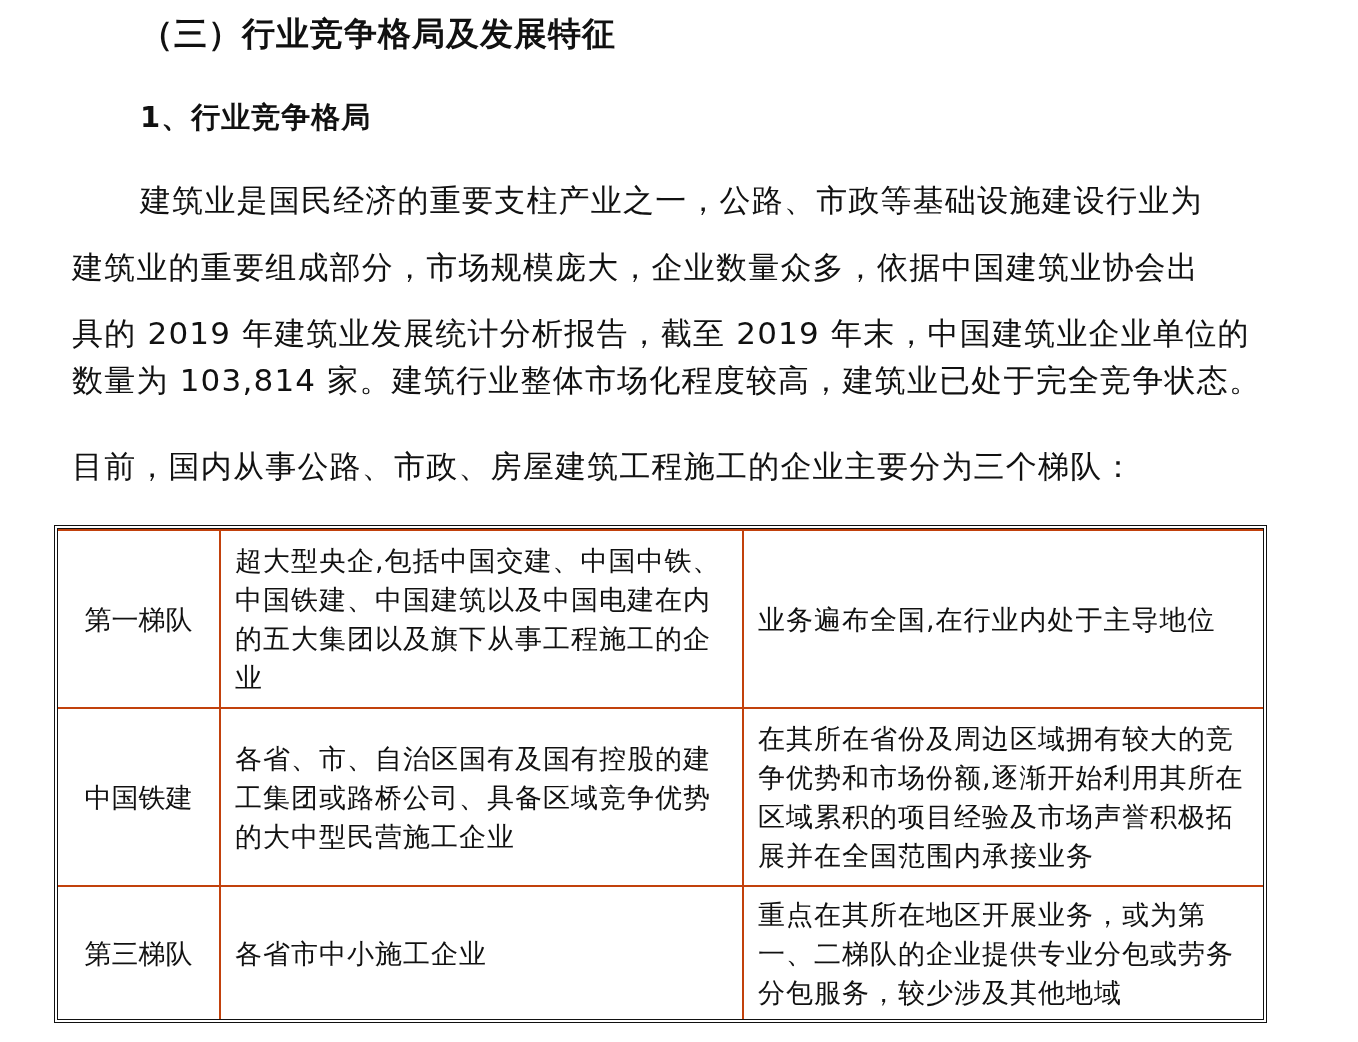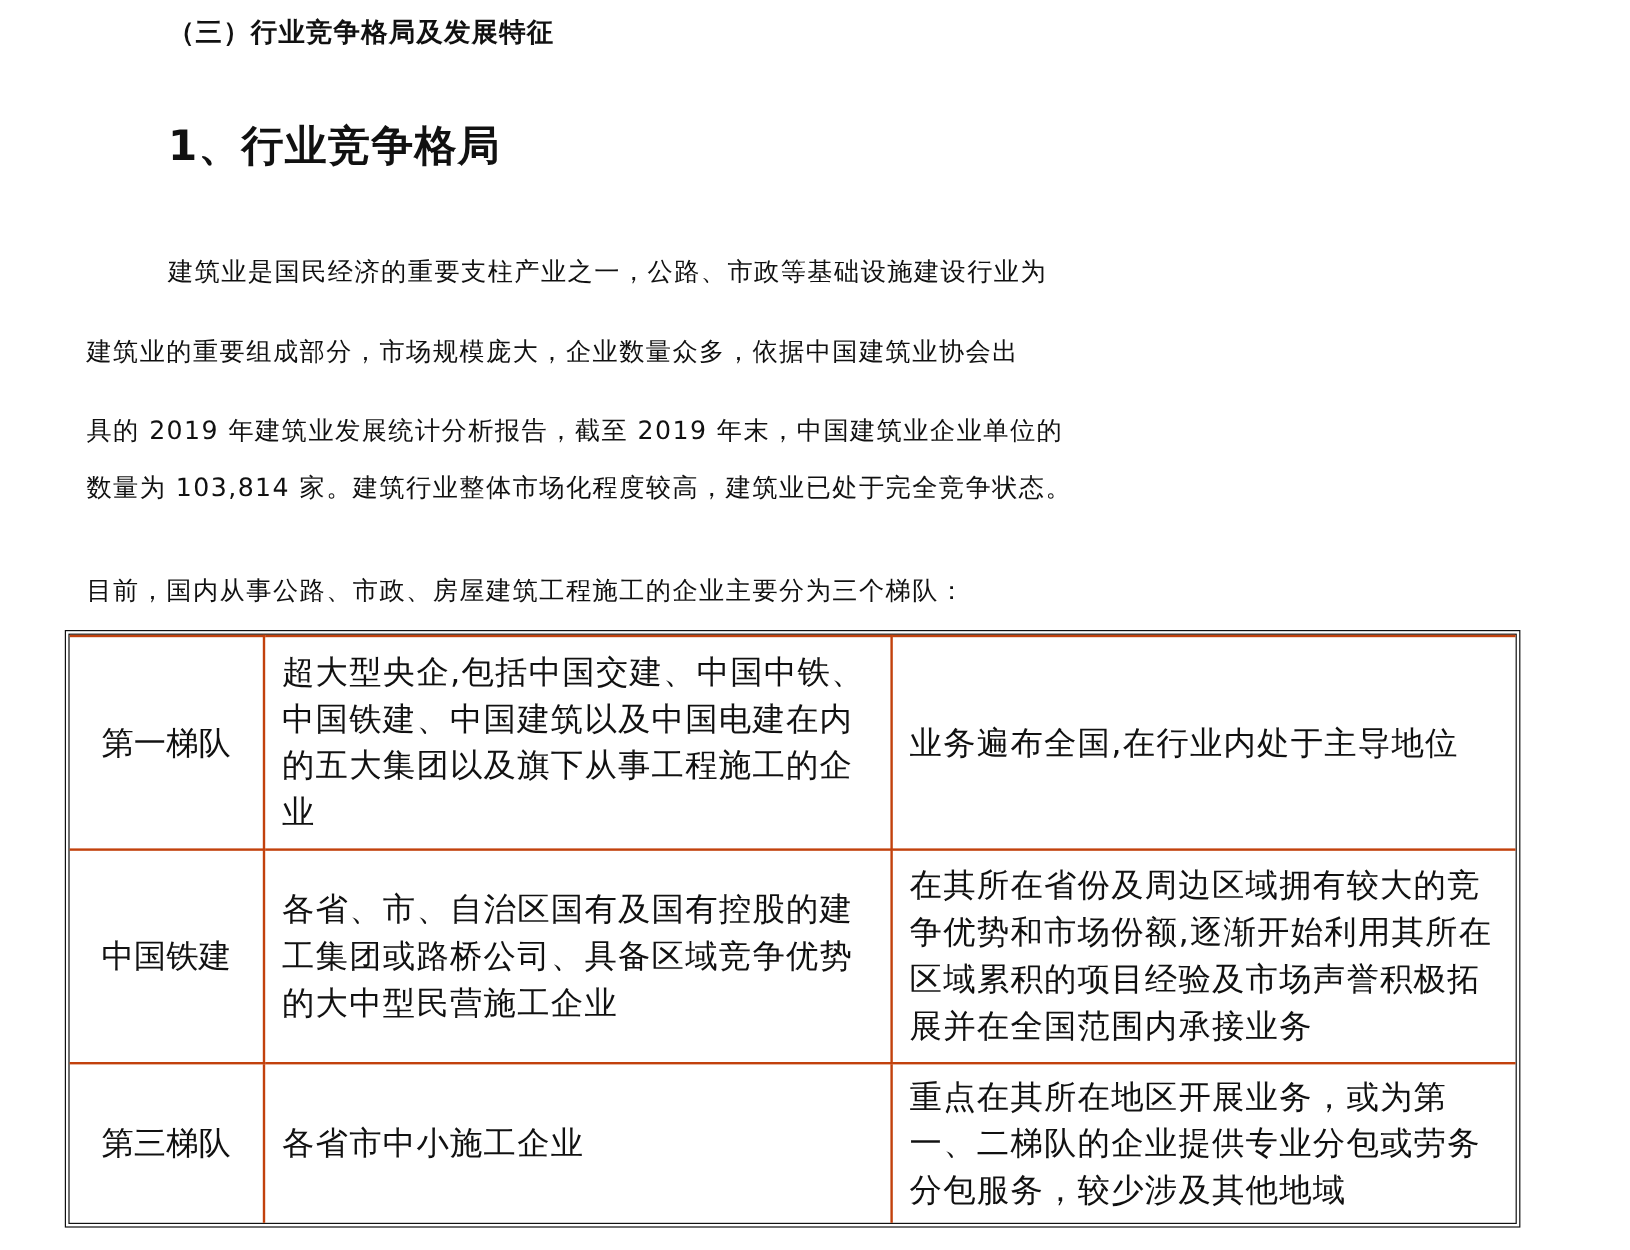--- a/index.html
+++ b/index.html
@@ -12,41 +12,40 @@
     height: 1042px;
     position: relative;
     overflow: hidden;
     color: #111111;
     font-family: "DejaVu Sans", "Liberation Sans", sans-serif;
   }
   .section-title {
     position: absolute;
     left: 140px;
     top: 12px;
-    font-size: 22px;
+    font-size: 33px;
     font-weight: bold;
     letter-spacing: 1px;
     white-space: nowrap;
   }
   .subsection-title {
     position: absolute;
     left: 140px;
     top: 98px;
-    font-size: 35px;
+    font-size: 29px;
     font-weight: bold;
     letter-spacing: 1px;
     white-space: nowrap;
   }
   .para-line {
     position: absolute;
     left: 72px;
-    font-size: 21px;
+    font-size: 31px;
     white-space: nowrap;
     letter-spacing: 1.2px;
-    margin-top: 32px;
   }
   .para-line.first { left: 140px; }
 
   .table-wrap {
     position: absolute;
     left: 54px;
     top: 525px;
     width: 1213px;
     height: 498px;
     border: 4px double #111111;

